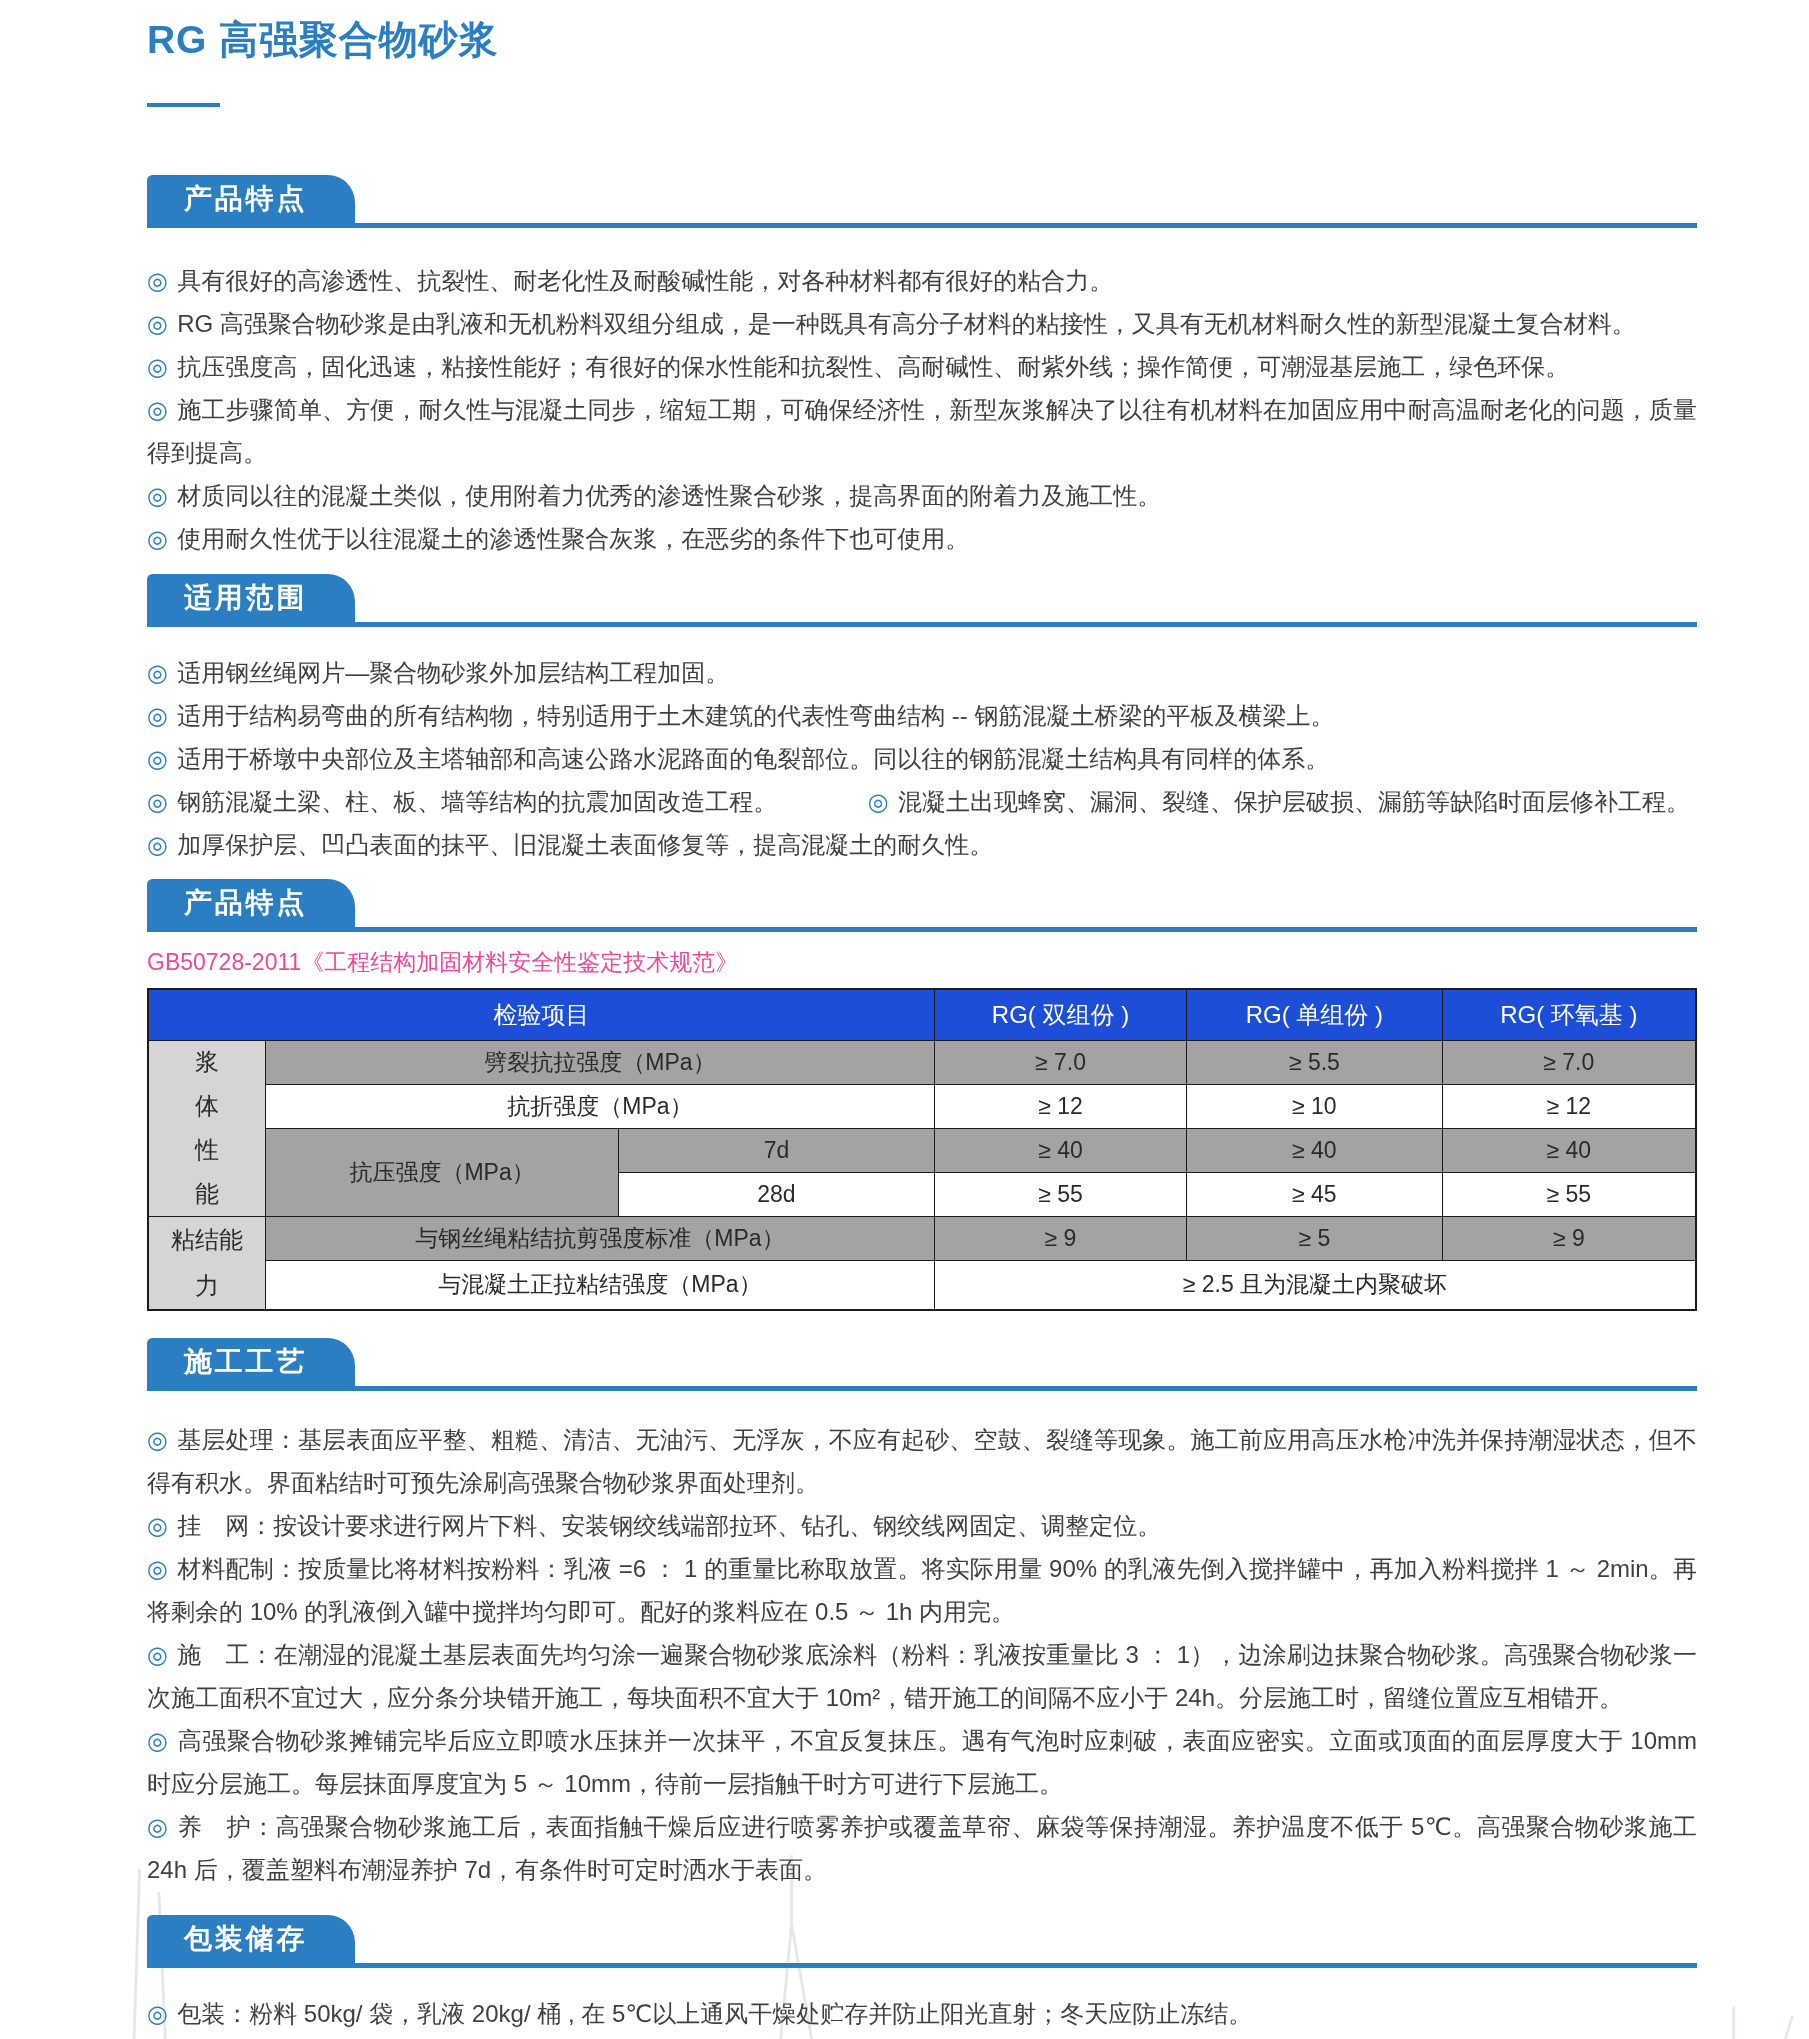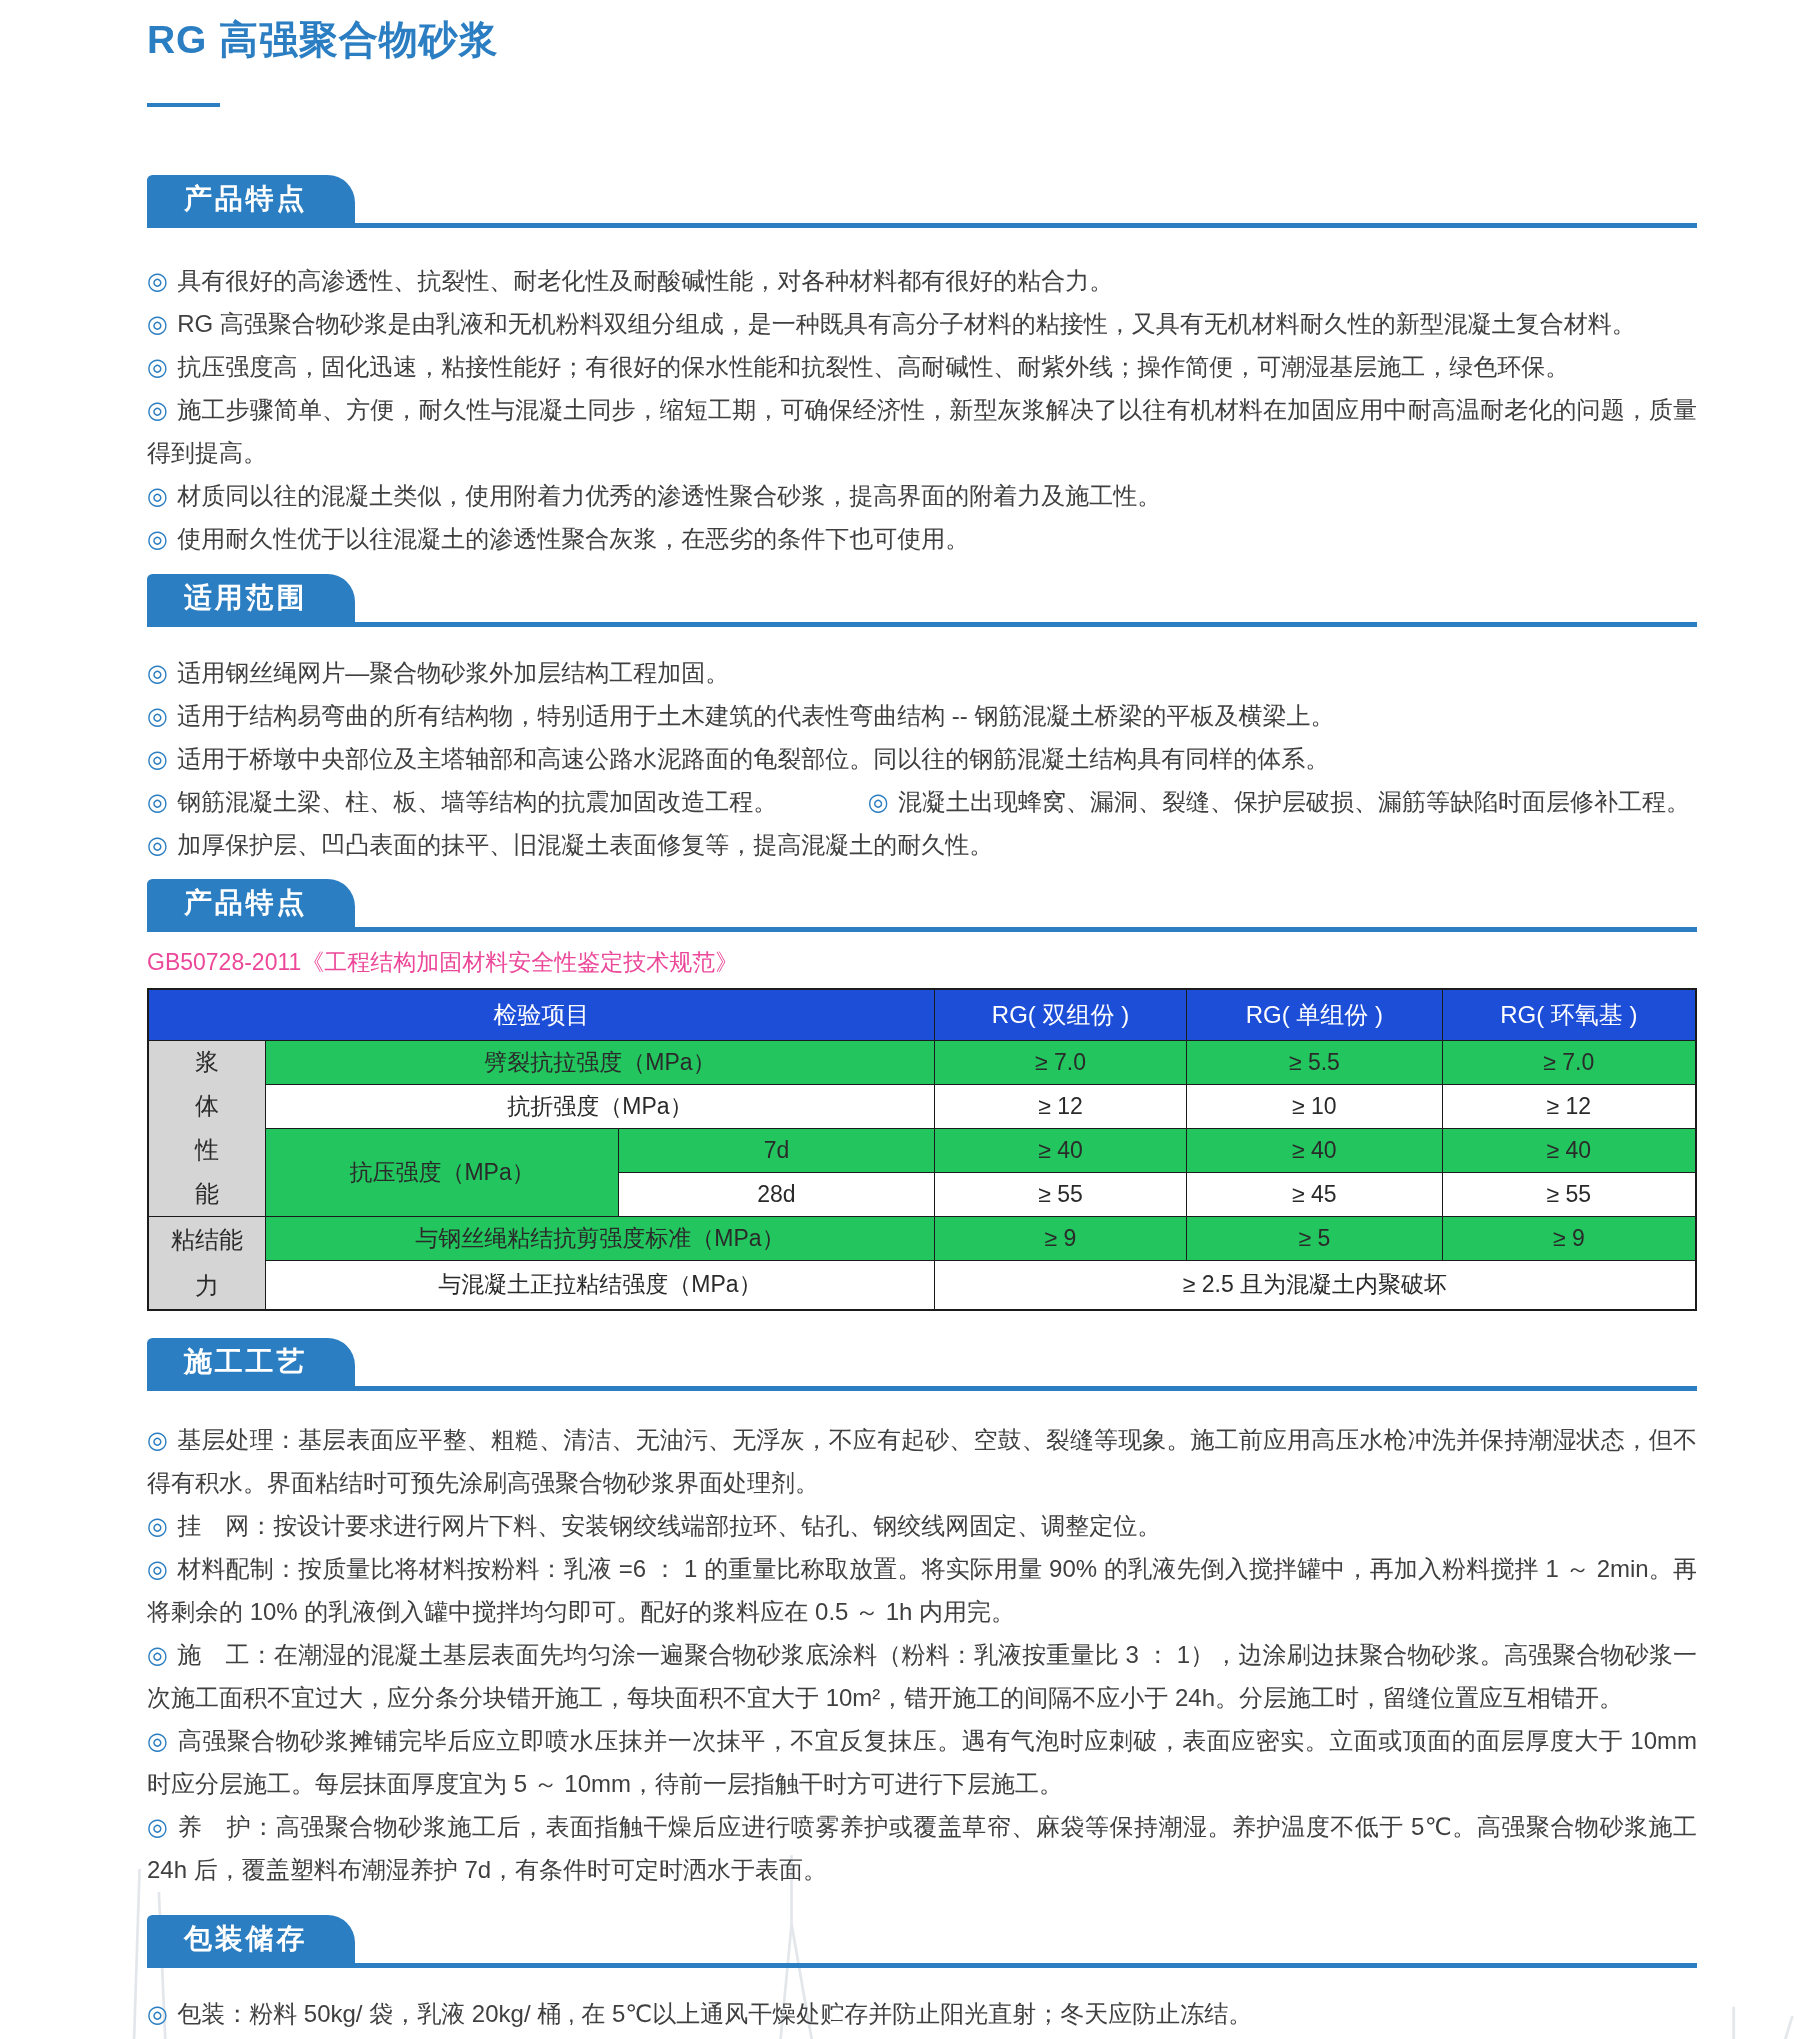--- a/index.html
+++ b/index.html
@@ -37,21 +37,21 @@
   .sec-scope{margin-top:14.7px;}
   .scope-list{margin-top:24px;}
   .sec-performance{margin-top:13px;}
   .tbl-caption{margin-top:16px;text-align:left;font-size:23px;line-height:29px;color:#ec4899;}
   .perf-table{margin-top:11px;width:100%;border-collapse:collapse;table-layout:fixed;
     font-size:23px;color:#2a2a2a;border:2.8px solid #1b1b1b;}
   .perf-table th,.perf-table td{border:1.8px solid #1b1b1b;text-align:center;padding:0 5.5px;
     overflow:hidden;}
   .perf-table thead th{background:#1d4ed8;color:#ffffff;font-weight:normal;height:50px;font-size:24px;}
   .perf-table td{height:43px;background:#ffffff;}
-  .perf-table td.bg-gray{background:#22c55e;}
+  .perf-table td.bg-gray{background:#a3a3a3;}
   .perf-table tr.bond-row td{height:48px;}
   td.group-cell{background:#d5d5d5;}
   .group-flex{display:flex;flex-direction:column;justify-content:space-around;height:100%;
     align-items:center;font-size:24px;}
   .sec-process{margin-top:27.5px;}
   .process-list{margin-top:27.5px;}
   .sec-packaging{margin-top:24px;}
   .packaging-list{margin-top:24px;}
 </style>
 </head>

